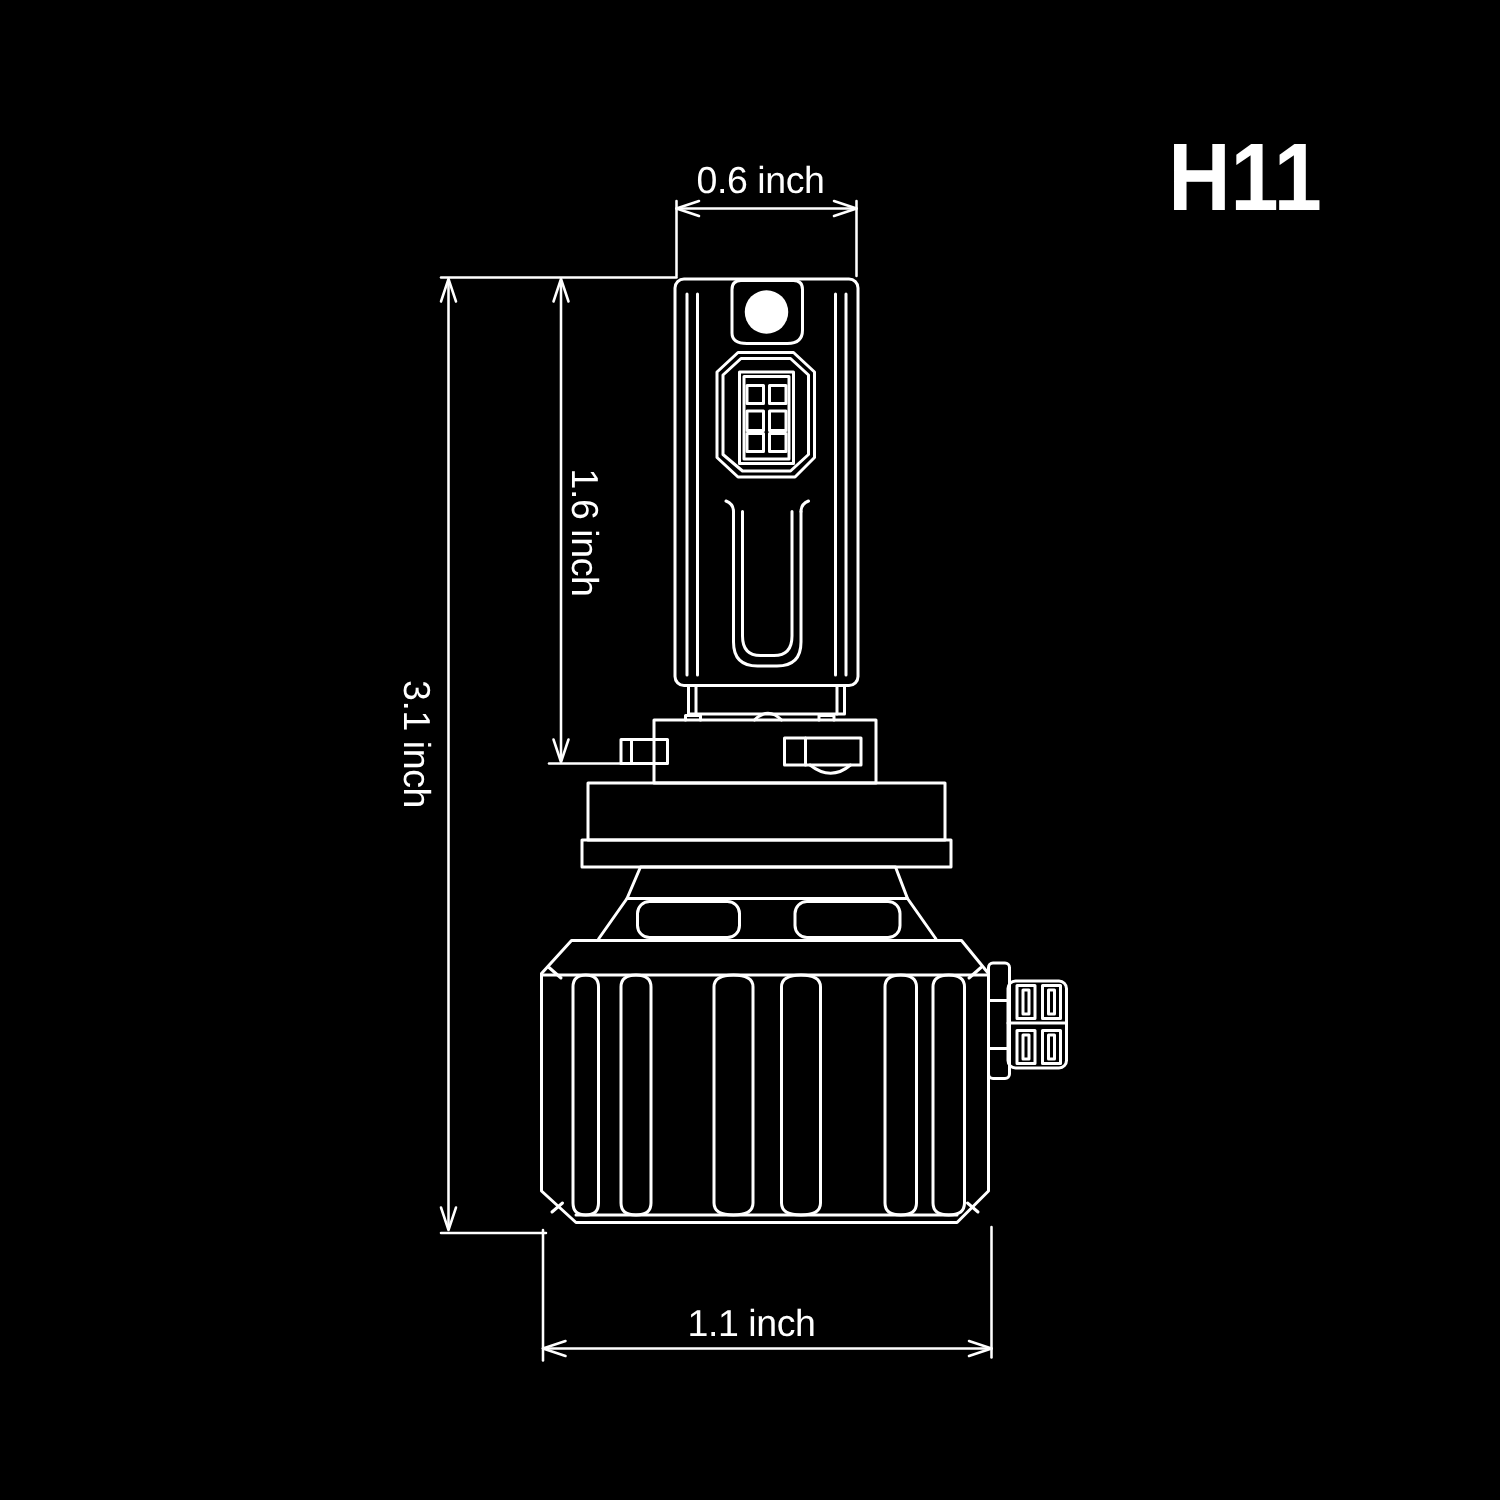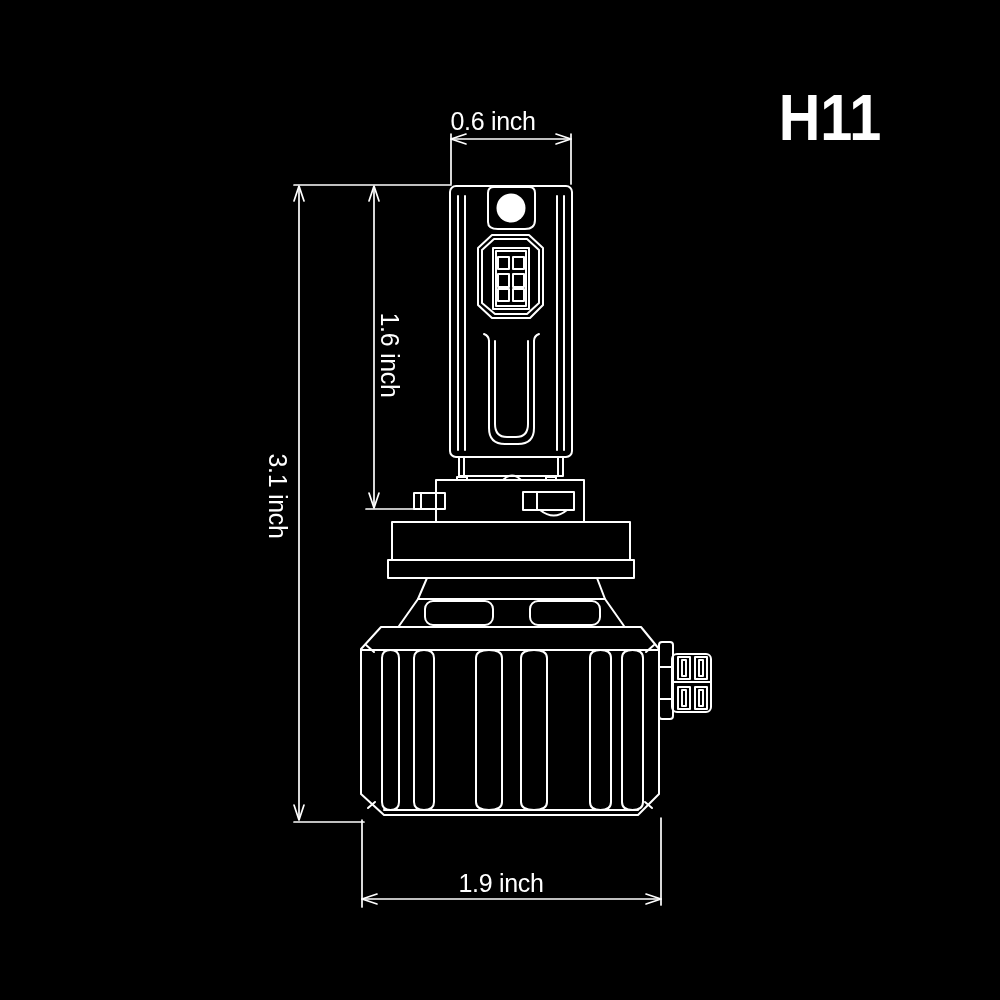--- a/index.html
+++ b/index.html
@@ -162,20 +162,20 @@
         <rect x="682" y="660" width="4" height="16"></rect>
         <rect x="699" y="660" width="4" height="16"></rect>
         <rect x="682" y="690" width="4" height="16"></rect>
         <rect x="699" y="690" width="4" height="16"></rect>
       </g>
     </g>
   </svg>
 
   <div class="part-label" style="left:830px;top:118px;">H11</div>
 
-  <div class="dim-label" style="left:493px;top:121px;text-align:center;">0.6 inch</div>
+  <div class="dim-label" style="left:507px;top:121px;text-align:center;">0.6 inch</div>
 
   <div class="dim-label rot" style="left:389px;top:355px;">1.6 inch</div>
 
   <div class="dim-label rot" style="left:277px;top:496px;">3.1 inch</div>
 
-  <div class="dim-label" style="left:501px;top:883px;">1.9 inch</div>
+  <div class="dim-label" style="left:501px;top:883px;">1.1 inch</div>
 </div>
 
 </body></html>

